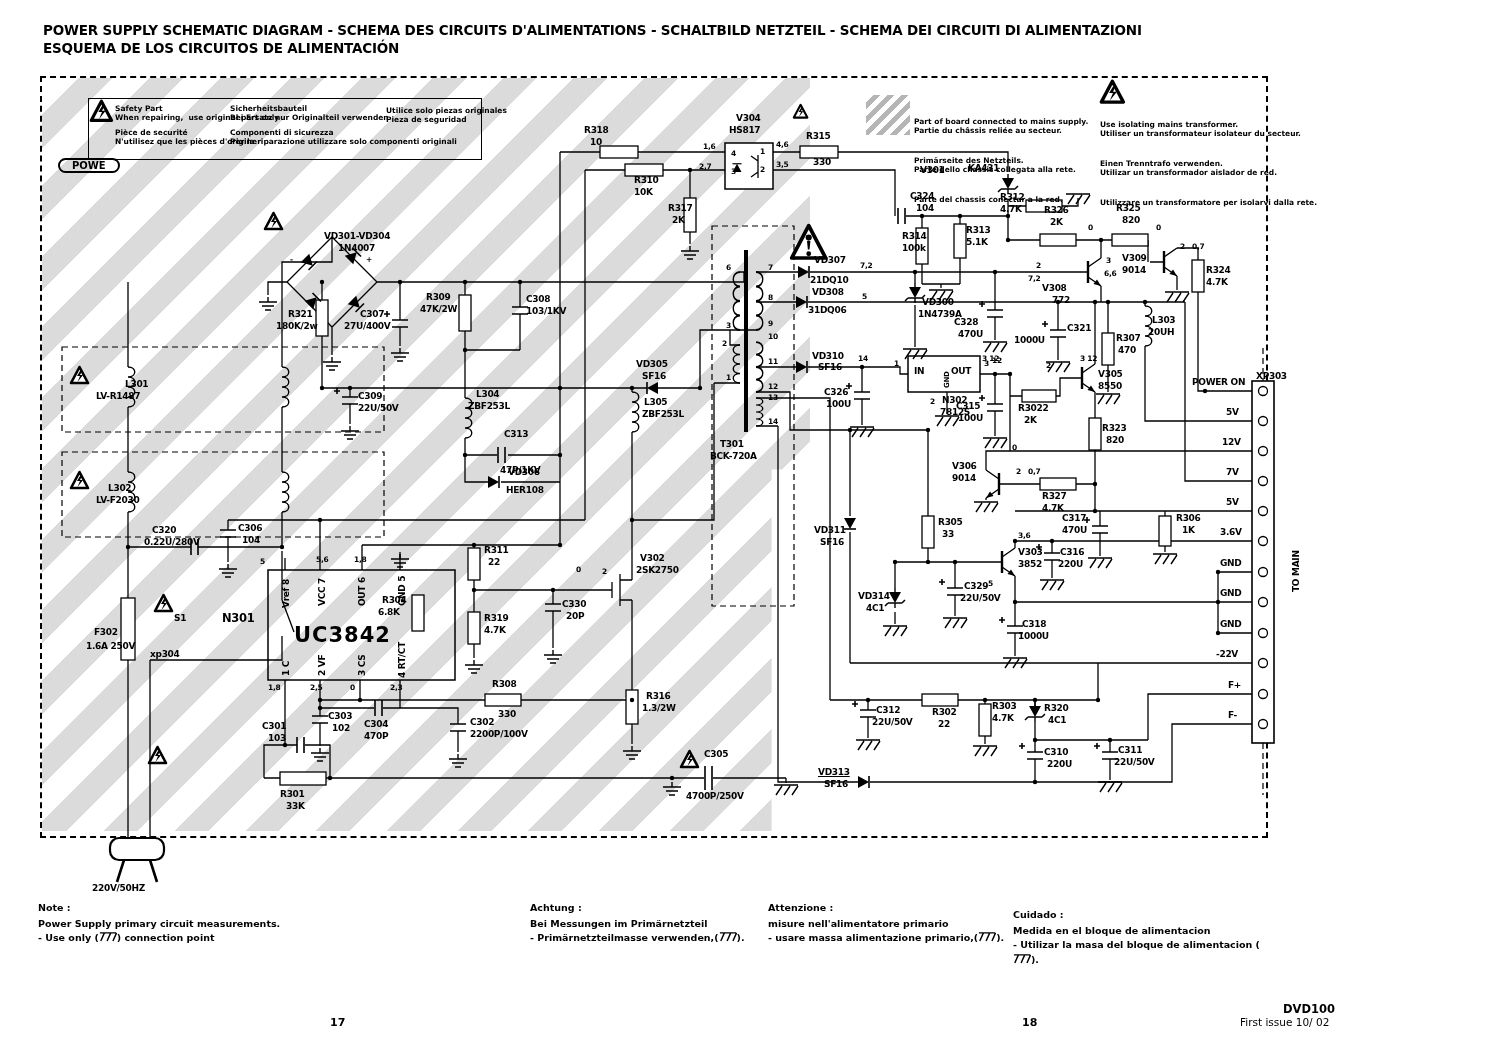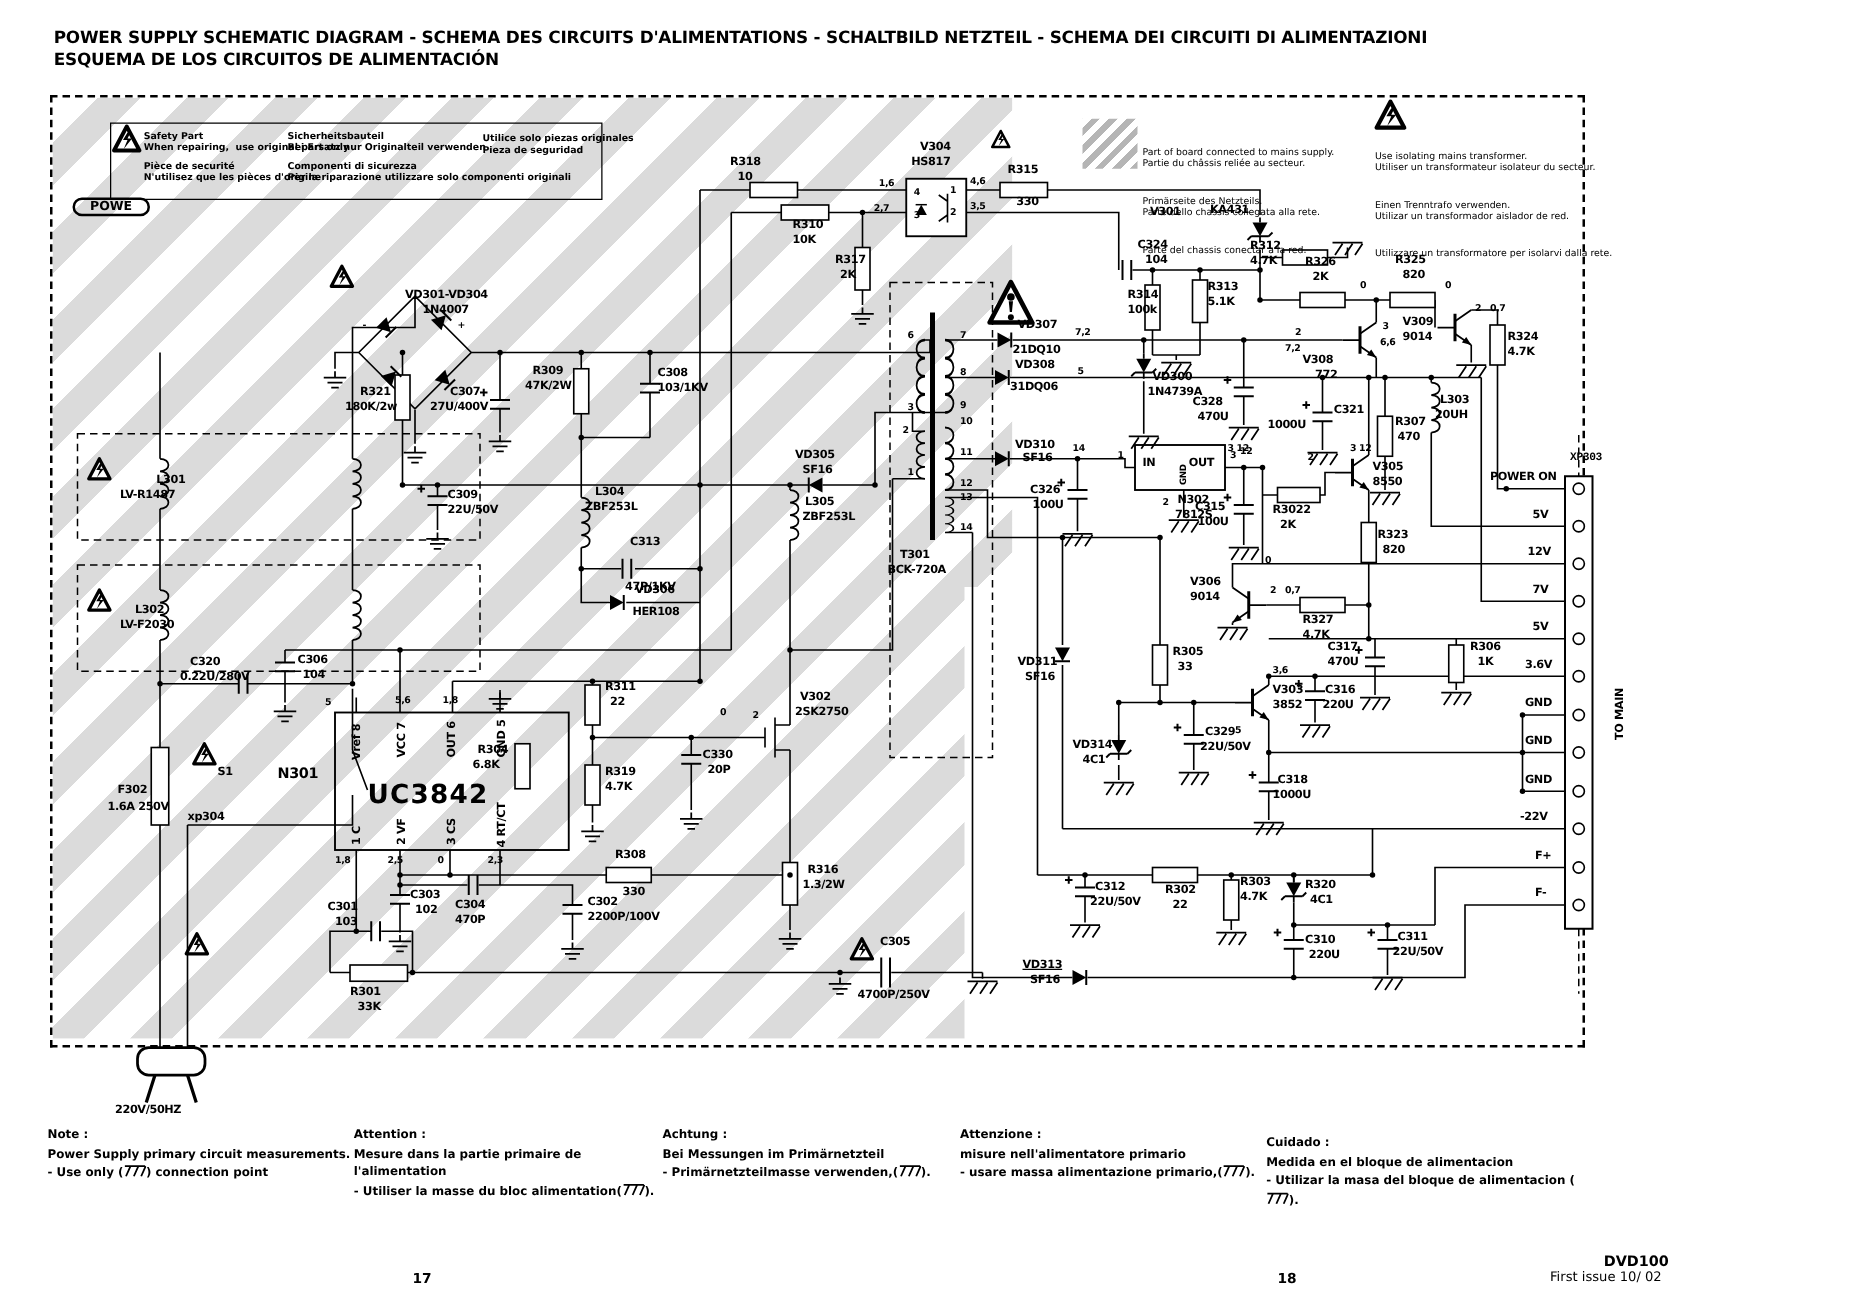--- a/index.html
+++ b/index.html
@@ -15,21 +15,21 @@
   svg.canvas{position:absolute;left:0;top:0;z-index:2;}
   .lblayer{position:absolute;left:0;top:0;width:1489px;height:1053px;z-index:3;pointer-events:none;}
   .lbl{position:absolute;font-weight:bold;font-size:9px;line-height:1.1;letter-spacing:-0.3px;white-space:pre;}
   .lbl.xs{font-size:7.5px;}
   .lbl.md{font-size:11.5px;}
   .lbl.big{font-size:21px;letter-spacing:1px;}
   .lbl.v{transform:rotate(-90deg);transform-origin:0 0;}
   .lbl.vxs{transform:rotate(-90deg);transform-origin:0 0;font-size:7px;}
   .safetybox{position:absolute;left:88px;top:98px;width:392px;height:60px;border:1.5px solid #000;z-index:2;}
   .sb-item{position:absolute;font-weight:bold;font-size:7.5px;line-height:1.25;white-space:pre;z-index:3;}
-  .legend{position:absolute;font-weight:normal;font-size:7.5px;line-height:1.3;white-space:pre;z-index:3;}
+  .legend{position:absolute;font-weight:bold;font-size:7.5px;line-height:1.3;white-space:pre;z-index:3;}
   .badge{position:absolute;left:58px;top:158px;border:2.5px solid #000;border-radius:13px;
          padding:0 12px;font-weight:bold;font-size:10px;z-index:3;}
   .note{position:absolute;top:901px;width:255px;font-weight:bold;font-size:9.5px;line-height:1.55;z-index:3;}
   .note .h{margin-bottom:1px;}
   .gicon{display:inline-block;width:18px;height:11px;vertical-align:-1px;}
   .footer-pg{position:absolute;font-weight:bold;font-size:11px;z-index:3;}
   .footer-model{position:absolute;left:1283px;top:1002px;font-weight:bold;font-size:11.5px;z-index:3;}
   .footer-issue{position:absolute;left:1240px;top:1016px;font-size:10.5px;z-index:3;}
 </style>
 </head>
@@ -682,37 +682,30 @@
       <span class="lbl" style="left: 1222px; top: 438px;">12V</span>
       <span class="lbl" style="left: 1226px; top: 468px;">7V</span>
       <span class="lbl" style="left: 1226px; top: 498px;">5V</span>
       <span class="lbl" style="left: 1220px; top: 528px;">3.6V</span>
       <span class="lbl" style="left: 1220px; top: 559px;">GND</span>
       <span class="lbl" style="left: 1220px; top: 589px;">GND</span>
       <span class="lbl" style="left: 1220px; top: 620px;">GND</span>
       <span class="lbl" style="left: 1216px; top: 650px;">-22V</span>
       <span class="lbl" style="left: 1228px; top: 681px;">F+</span>
       <span class="lbl" style="left: 1228px; top: 711px;">F-</span>
-      <span class="lbl" style="left: 1256px; top: 362px; font-family: Liberation Mono, monospace;">XP303</span>
+      <span class="lbl" style="left: 1256px; top: 372px;">XP303</span>
       <span class="lbl v" style="left: 1292px; top: 592px;">TO MAIN</span>
     </div>
 
   <div class="note" style="left:38px;">
     <div class="h">Note :</div>
     <div>Power Supply primary circuit measurements.</div>
     <div><span>- Use only (</span><svg class="gicon" viewBox="0 0 20 12">
           <path d="M1,2 H19 M6,2 L2,11 M13,2 L9,11 M19.5,2 L15.5,11" stroke="#000" stroke-width="1.6" fill="none"></path>
         </svg><span>) connection point</span></div>
-  </div>
-  <div class="note" style="left:283px;">
-    <div class="h">Attention :</div>
-    <div>Mesure dans la partie primaire de l'alimentation</div>
-    <div><span>- Utiliser la masse du bloc alimentation(</span><svg class="gicon" viewBox="0 0 20 12">
-          <path d="M1,2 H19 M6,2 L2,11 M13,2 L9,11 M19.5,2 L15.5,11" stroke="#000" stroke-width="1.6" fill="none"></path>
-        </svg><span>).</span></div>
   </div>
   <div class="note" style="left:530px;">
     <div class="h">Achtung :</div>
     <div>Bei Messungen im Primärnetzteil</div>
     <div><span>- Primärnetzteilmasse verwenden,(</span><svg class="gicon" viewBox="0 0 20 12">
           <path d="M1,2 H19 M6,2 L2,11 M13,2 L9,11 M19.5,2 L15.5,11" stroke="#000" stroke-width="1.6" fill="none"></path>
         </svg><span>).</span></div>
   </div>
   <div class="note" style="left:768px;">
     <div class="h">Attenzione :</div>

